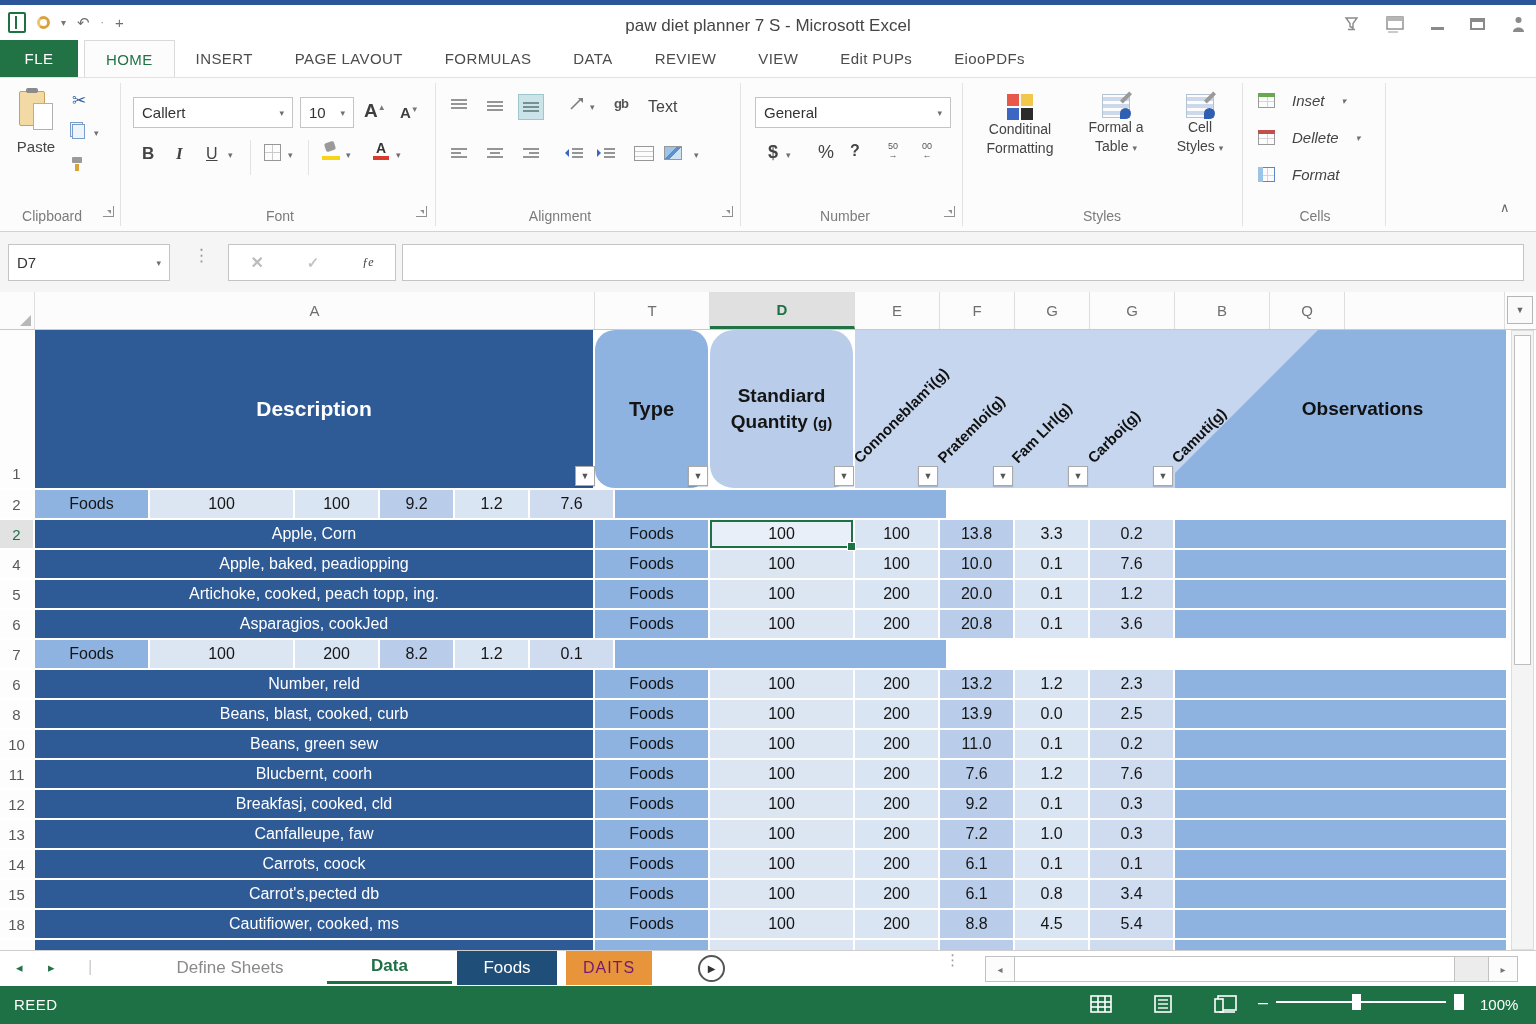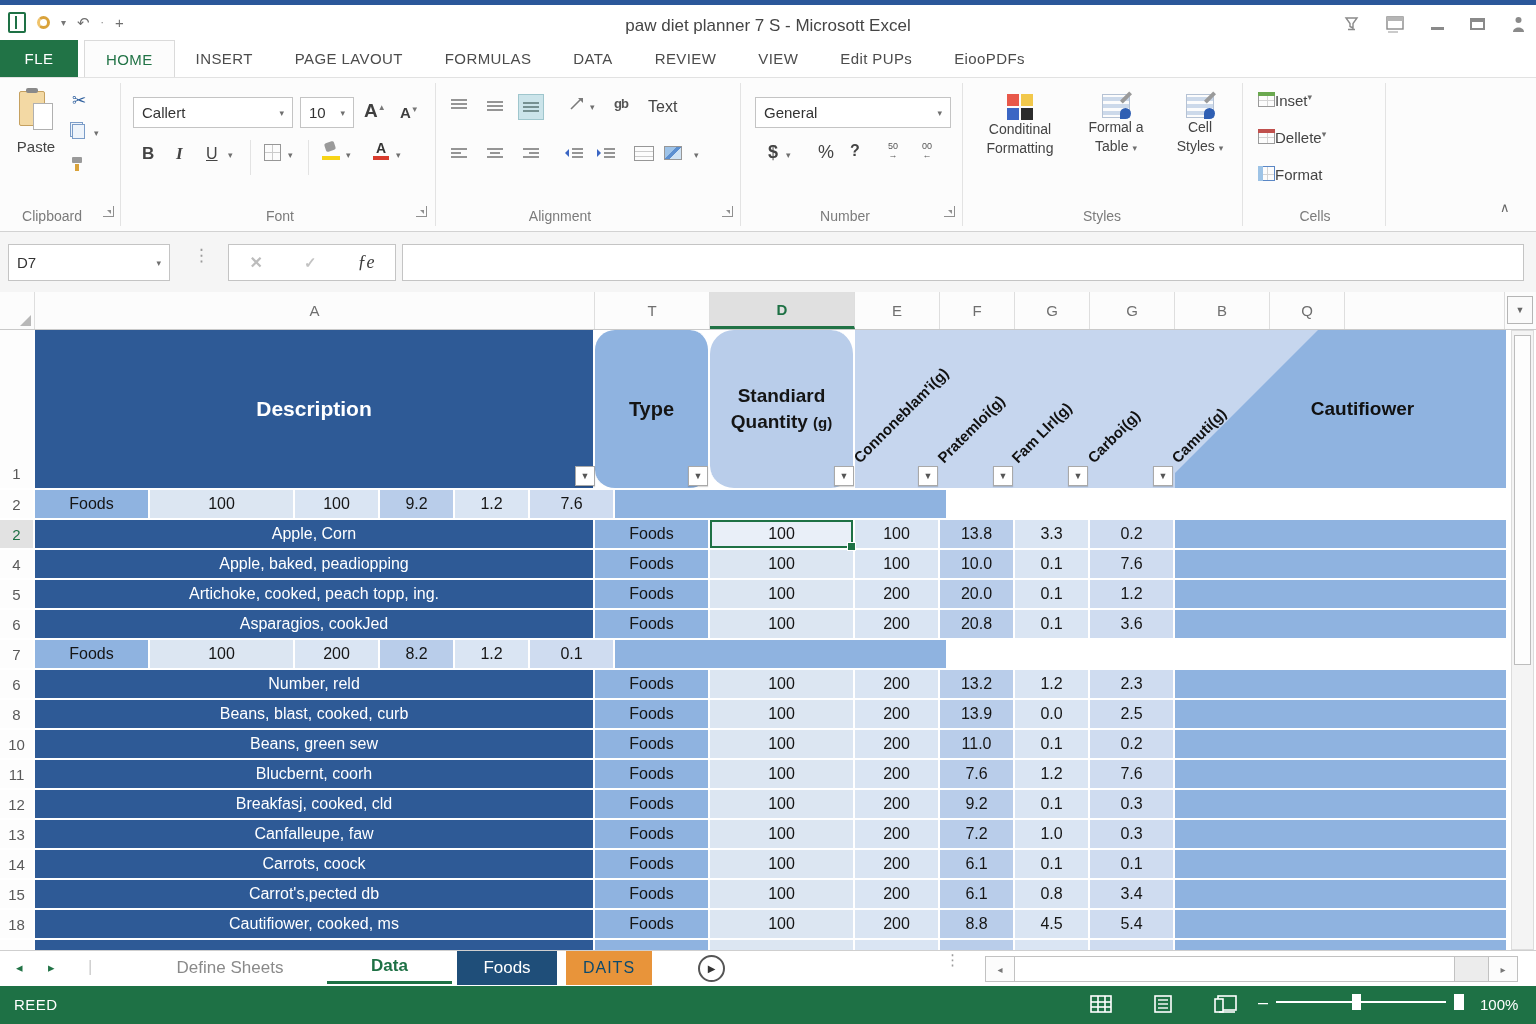--- a/index.html
+++ b/index.html
@@ -70,36 +70,36 @@
   .img-ico{width:18px;height:14px;border:1px solid #979797;background:linear-gradient(135deg,#9ec3e8 40%,#5c8fd0 40%,#5c8fd0 60%,#cfe2f3 60%);}
   .dec{font-size:9px;color:#555;line-height:9px;text-align:center;}
 
   .styles-btn{display:flex;flex-direction:column;align-items:center;position:absolute;}
   .cond-ico{width:26px;height:26px;display:grid;grid-template-columns:12px 12px;grid-template-rows:12px 12px;gap:2px;}
   .cond-ico i{display:block;}
   .tbl-ico{width:28px;height:24px;border:1px solid #b5c2d4;background-image:linear-gradient(#ccd9ea,#ccd9ea),linear-gradient(#ccd9ea,#ccd9ea),linear-gradient(#ccd9ea,#ccd9ea);background-size:100% 4px,100% 4px,100% 4px;background-position:0 2px,0 9px,0 16px;background-repeat:no-repeat;position:relative;}
   .tbl-ico::after{content:"";position:absolute;right:-2px;bottom:-2px;width:11px;height:11px;background:#2f5fb3;border-radius:50% 50% 50% 0;}
   .tbl-ico::before{content:"";position:absolute;right:1px;top:-4px;width:4px;height:13px;background:#9a9a9a;transform:rotate(45deg);}
   .styles-lbl{font-size:14px;color:#444;text-align:center;line-height:19px;margin-top:0;}
-  .cells-row{position:absolute;display:flex;gap:0;font-size:15px;color:#444;}
+  .cells-row{position:absolute;display:flex;align-items:center;gap:17px;font-size:15px;color:#444;font-style:italic;}
   .ins-ico,.del-ico,.fmt-ico{width:17px;height:15px;border:1px solid #9a9a9a;position:relative;background-image:linear-gradient(#d4d4d4,#d4d4d4),linear-gradient(#d4d4d4,#d4d4d4);background-size:100% 1px,1px 100%;background-position:0 7px,8px 0;background-repeat:no-repeat;}
   .ins-ico::after{content:"";position:absolute;left:-1px;top:-1px;width:17px;height:4px;background:#6aa84f;}
   .del-ico::after{content:"";position:absolute;left:-1px;top:-1px;width:17px;height:4px;background:#c0504d;}
   .fmt-ico{border-color:#5b87c5;}
   .fmt-ico::after{content:"";position:absolute;left:-1px;top:-1px;width:5px;height:15px;background:#9dc3e6;}
   .collapse{position:absolute;left:1500px;top:122px;color:#666;font-size:13px;}
 
   
   .fbar{position:absolute;top:232px;left:0;right:0;height:60px;background:#f5f5f5;}
   .namebox{position:absolute;left:8px;top:12px;width:162px;height:37px;}
   .dots{position:absolute;left:193px;top:20px;color:#9b9b9b;font-size:17px;line-height:8px;text-align:center;}
   .fxbox{position:absolute;left:228px;top:12px;width:168px;height:37px;background:#fff;border:1px solid #c4c4c4;display:flex;align-items:center;justify-content:space-around;}
   .fx-x{color:#bcbcbc;font-weight:bold;font-size:16px;}
   .fx-chk{color:#c3c3c3;font-weight:bold;font-size:15px;}
-  .fx-fx{font-family:"Liberation Serif",serif;font-style:italic;font-size:18px;color:#3c3c3c;}
+  .fx-fx{font-family:"Liberation Serif",serif;font-style:italic;font-size:12px;color:#3c3c3c;}
   .ffield{position:absolute;left:402px;top:12px;right:12px;height:37px;background:#fff;border:1px solid #c4c4c4;}
 
   
   .colhdrs{position:absolute;top:292px;left:0;width:1536px;height:38px;background:#fcfcfc;border-bottom:1px solid #c9c9c9;display:flex;}
   .ch{height:100%;border-right:1px solid #dedede;display:flex;align-items:center;justify-content:center;font-size:15px;color:#6f6f6f;}
   .ch.sel{background:#e0e0e0;color:#1e7145;font-weight:bold;border-bottom:3px solid #217346;}
   .ch-corner{width:35px;position:relative;border-right:1px solid #dedede;}
   .ch-corner::after{content:"";position:absolute;right:3px;bottom:3px;border-left:11px solid transparent;border-bottom:11px solid #b8b8b8;}
   .colhdr-dd{position:absolute;right:3px;top:4px;width:26px;height:28px;border:1px solid #b5b5b5;background:#fafafa;color:#666;display:flex;align-items:center;justify-content:center;font-size:9px;}
 
@@ -134,21 +134,21 @@
   .vscroll{position:absolute;top:330px;left:1511px;width:23px;height:620px;background:#f4f4f4;border:1px solid #dcdcdc;}
   .vthumb{position:absolute;left:2px;right:2px;top:4px;height:330px;background:#fdfdfd;border:1px solid #bdbdbd;}
 
   
   .tabbar{position:absolute;top:950px;left:0;right:0;height:36px;background:#fff;border-top:1px solid #cfcfcf;}
   .nav-arrow{position:absolute;top:9px;font-size:13px;color:#217346;}
   .tb-div{position:absolute;left:88px;top:6px;color:#ccc;font-size:17px;}
   .tab-plain{position:absolute;left:150px;top:0;width:160px;height:33px;display:flex;align-items:center;justify-content:center;color:#8a8a8a;font-size:17px;}
   .tab-active{position:absolute;left:327px;top:0;width:125px;height:33px;display:flex;align-items:center;justify-content:center;color:#1e7145;font-weight:bold;font-size:17px;border-bottom:3px solid #1e7145;}
   .tab-navy{position:absolute;left:457px;top:0;width:100px;height:34px;display:flex;align-items:center;justify-content:center;background:#1f4e79;color:#fff;font-size:17px;}
-  .tab-orange{position:absolute;left:566px;top:0;width:86px;height:34px;display:flex;align-items:center;justify-content:center;background:#e8943a;color:#0c4a6e;font-size:16px;letter-spacing:1px;}
+  .tab-orange{position:absolute;left:566px;top:0;width:86px;height:34px;display:flex;align-items:center;justify-content:center;background:#e8943a;color:#701a75;font-size:16px;letter-spacing:1px;}
   .play-btn{position:absolute;left:698px;top:4px;width:27px;height:27px;border:2px solid #555;border-radius:50%;display:flex;align-items:center;justify-content:center;font-size:10px;color:#333;}
   .tb-dots{position:absolute;left:945px;top:5px;color:#9b9b9b;font-size:15px;line-height:8px;text-align:center;}
   .hscroll{position:absolute;left:985px;top:5px;width:533px;height:26px;display:flex;}
   .hs-btn{width:30px;border:1px solid #c2c2c2;background:#fcfcfc;display:flex;align-items:center;justify-content:center;color:#777;font-size:10px;}
   .hs-thumb{width:440px;background:#fff;border:1px solid #c2c2c2;border-left:none;}
   .hs-fill{flex:1;background:#ececec;border:1px solid #c2c2c2;border-left:none;border-right:none;}
 
   
   .statusbar{position:absolute;top:986px;left:0;right:0;height:56px;background:#1e7145;color:#fff;}
   .mode{position:absolute;left:14px;top:10px;font-size:15px;letter-spacing:.5px;}
@@ -405,21 +405,21 @@
 <div class="grid">
   <div class="hrow" id="header-row">
     <div class="cell rowhdr h-num">1</div>
     <div class="cell ca h-a">Description</div>
     <div class="cell ct h-t">Type</div>
     <div class="cell cd h-d">
       <span>Standiard</span>
       <span><span>Quantity</span> <small>(g)</small></span>
     </div>
     <div class="cell h-band"></div>
-    <div class="cell co h-obs">Cautifiower</div>
+    <div class="cell co h-obs">Observations</div>
   <div class="diag" style="left: 862px;">Connoneblam'i(g)</div>
       <div class="diag" style="left: 946px;">Pratemloi(g)</div>
       <div class="diag" style="left: 1020px;">Fam Llrl(g)</div>
       <div class="diag" style="left: 1096px;">Carboi(g)</div>
       <div class="diag" style="left: 1180px;">Camuti(g)</div>
       <div class="fbtn" style="left: 575px;">▼</div>
       <div class="fbtn" style="left: 688px;">▼</div>
       <div class="fbtn" style="left: 834px;">▼</div>
       <div class="fbtn" style="left: 918px;">▼</div>
       <div class="fbtn" style="left: 993px;">▼</div>

